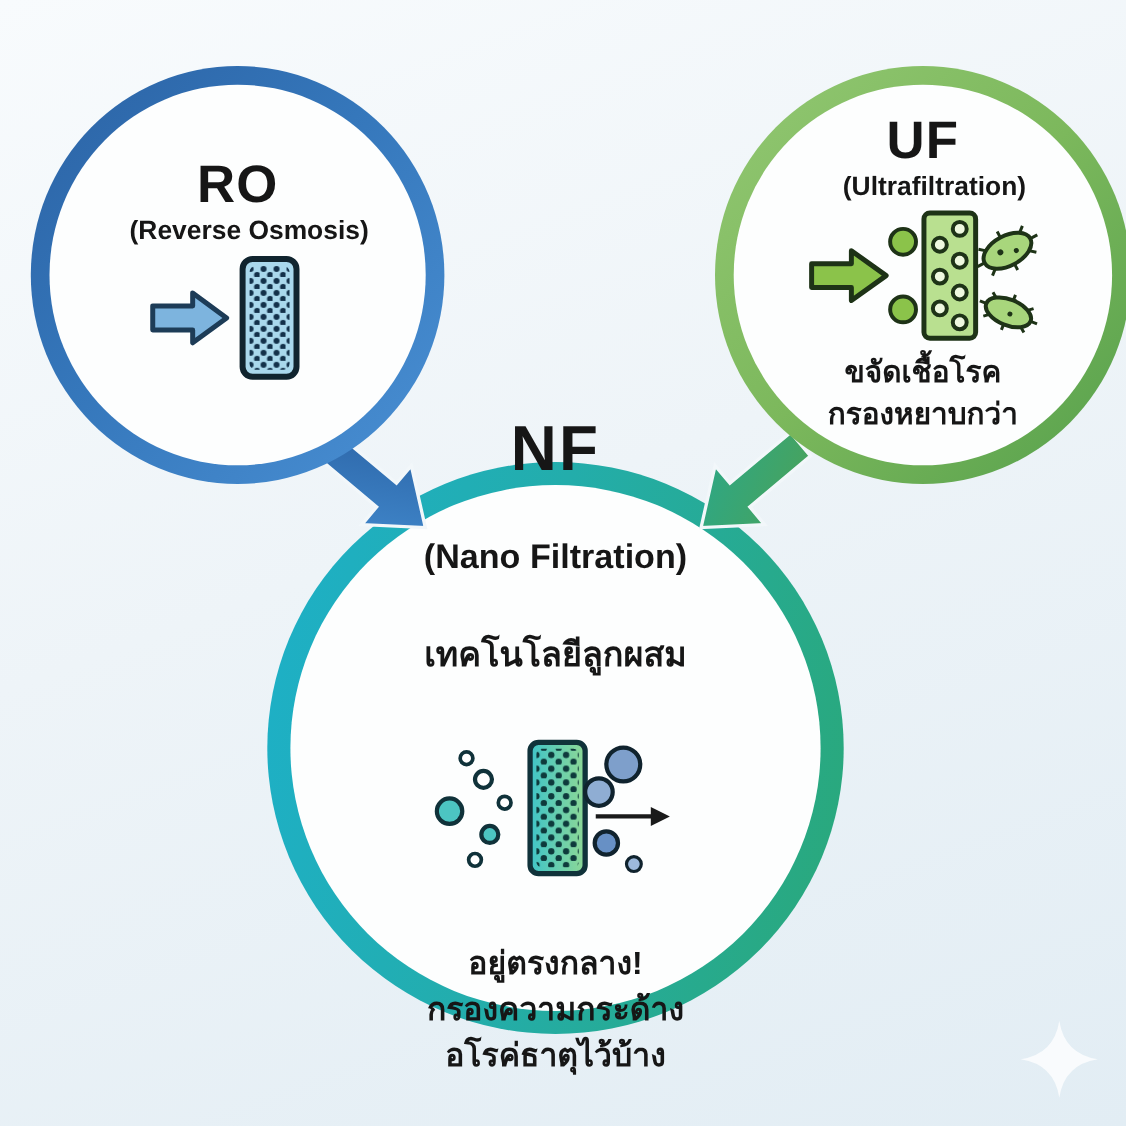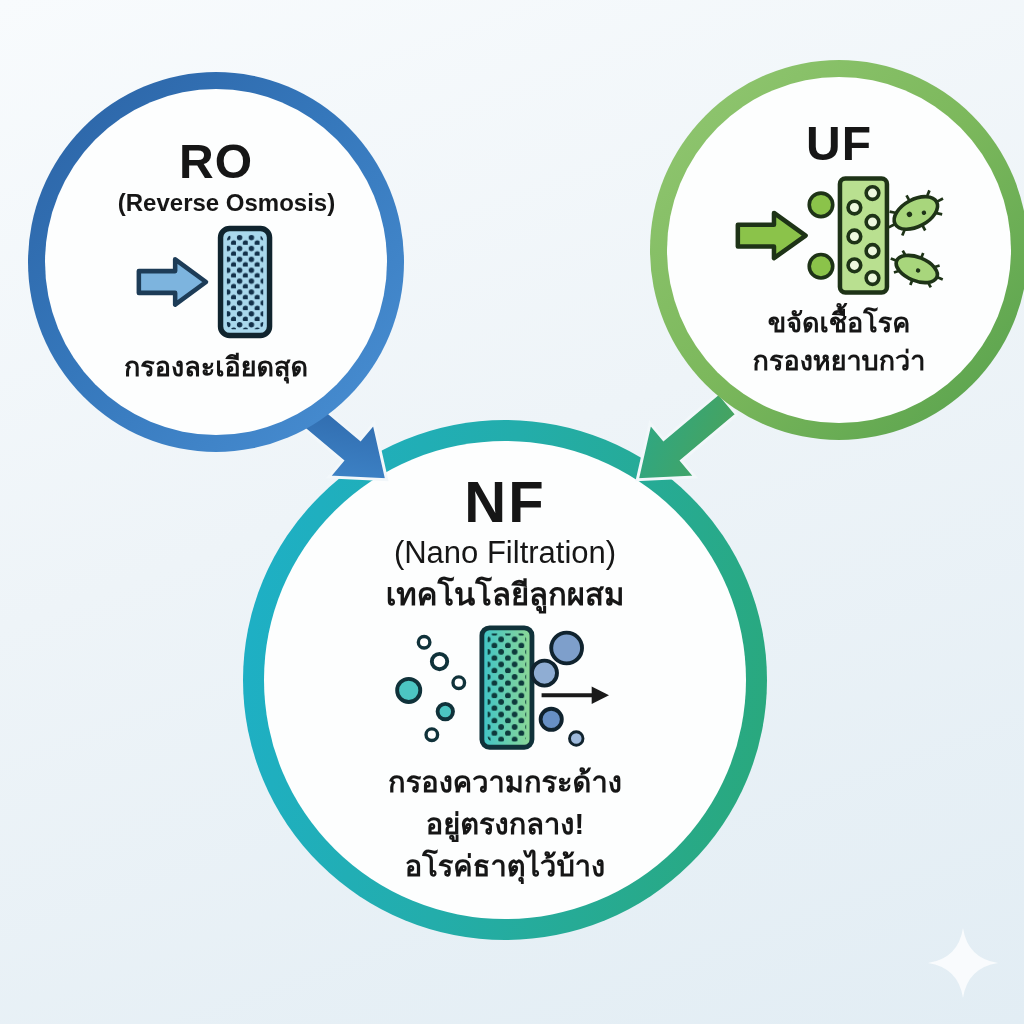--- a/index.html
+++ b/index.html
@@ -11,34 +11,34 @@
   }
   .stage { position:absolute; inset:0; }
 
   
   .ring { position:absolute; border-radius:50%; }
   .ring .inner {
     position:absolute; border-radius:50%; background:#fdfefe;
     display:flex; flex-direction:column; align-items:center; justify-content:center;
     text-align:center;
   }
-  .ro-ring { left:28px; top:72px; width:376px; height:380px;
+  .ro-ring { left:28px; top:60px; width:376px; height:380px;
     background:linear-gradient(135deg,#2b62a4 0%,#3577bb 45%,#4a90d4 100%); z-index:3; }
   .uf-ring { left:650px; top:60px; width:378px; height:380px;
     background:linear-gradient(135deg,#93c873 0%,#7cb85c 50%,#55a04c 100%); z-index:3; }
   .nf-ring { left:243px; top:420px; width:524px; height:520px;
     background:linear-gradient(100deg,#1db0c9 0%,#23adab 45%,#2aa878 100%); z-index:1; }
   .ro-ring .inner, .uf-ring .inner { inset:17px; }
-  .nf-ring .inner { inset:21px; }
+  .nf-ring .inner { inset:21px;gap:47px; }
 
   .abbr  { font-size:48px; font-weight:800; letter-spacing:1px; line-height:1.05; }
   .fullname { font-size:24px; font-weight:700; margin-top:2px;margin-left:21px; }
   .thai  { font-size:27px; font-weight:700; line-height:1.4; }
   .nf-abbr { font-size:58px; font-weight:800; letter-spacing:2px; line-height:1.0; }
-  .nf-fullname { font-size:31px; font-weight:400; margin-top:4px; }
+  .nf-fullname { font-size:31px; font-weight:700; margin-top:4px; }
   .nf-subtitle { font-size:31px; font-weight:700; margin-top:2px; }
   .nf-thai { font-size:29px; font-weight:700; line-height:1.45; }
 
   .icon-box { margin:6px 0 8px 0; line-height:0; }
 
   .connector { position:absolute; z-index:2; }
   .sparkle { position:absolute; z-index:0; opacity:.85; }
 </style>
 </head>
 <body>
@@ -100,22 +100,22 @@
           <circle cx="184" cy="26" r="16" fill="#7e9fcb" stroke="#10232e" stroke-width="4"></circle>
           <circle cx="161" cy="52" r="13" fill="#8fadd3" stroke="#10232e" stroke-width="4"></circle>
           <circle cx="168" cy="100" r="11" fill="#6790c5" stroke="#10232e" stroke-width="4"></circle>
           <circle cx="194" cy="120" r="7" fill="#9db9dc" stroke="#10232e" stroke-width="3"></circle>
 
           <line x1="158" y1="75" x2="212" y2="75" stroke="#1a1a1a" stroke-width="4"></line>
           <polygon points="210,66 228,75 210,84" fill="#1a1a1a"></polygon>
         </svg>
       </div>
       <div class="nf-thai">
+        <div>อยู่ตรงกลาง!</div>
         <div>กรองความกระด้าง</div>
-        <div>อยู่ตรงกลาง!</div>
         <div>อโรค่ธาตุไว้บ้าง</div>
       </div>
     </div>
   </div>
 
   <div class="ring ro-ring">
     <div class="inner">
       <div class="abbr">RO</div>
       <div class="fullname">(Reverse Osmosis)</div>
       <div class="icon-box">
@@ -125,28 +125,28 @@
               <circle cx="4" cy="4" r="3" fill="#13314a"></circle>
               <circle cx="10.5" cy="10" r="3" fill="#13314a"></circle>
             </pattern>
           </defs>
           <polygon points="10,53 50,53 50,40 84,65 50,90 50,77 10,77" fill="#7db4de" stroke="#1d3c57" stroke-width="5" stroke-linejoin="round"></polygon>
           <rect x="100" y="6" width="54" height="118" rx="10" fill="#a9d8ec" stroke="#10242e" stroke-width="6"></rect>
           <rect x="107" y="13" width="40" height="104" rx="6" fill="url(#rodots)"></rect>
         </svg>
       </div>
       <div class="thai">
-        <div>กรองละเอียดสุด</div>
       </div>
     </div>
   </div>
 
   <div class="ring uf-ring">
     <div class="inner">
       <div class="abbr">UF</div>
+      <div class="fullname">(Ultrafiltration)</div>
       <div class="icon-box">
         <svg width="225" height="122" viewBox="0 0 235 135">
           <polygon points="5,55 45,55 45,42 80,67 45,92 45,79 5,79" fill="#8bc34a" stroke="#1e3317" stroke-width="5" stroke-linejoin="round"></polygon>
           <circle cx="97" cy="33" r="13" fill="#8bc34a" stroke="#1e3317" stroke-width="4"></circle>
           <circle cx="97" cy="101" r="13" fill="#8bc34a" stroke="#1e3317" stroke-width="4"></circle>
           <rect x="118" y="4" width="52" height="126" rx="6" fill="#b9e090" stroke="#1e3317" stroke-width="5"></rect>
           <circle cx="154" cy="20" r="7" fill="#eef8df" stroke="#1e3317" stroke-width="4"></circle>
           <circle cx="134" cy="36" r="7" fill="#eef8df" stroke="#1e3317" stroke-width="4"></circle>
           <circle cx="154" cy="52" r="7" fill="#eef8df" stroke="#1e3317" stroke-width="4"></circle>
           <circle cx="134" cy="68" r="7" fill="#eef8df" stroke="#1e3317" stroke-width="4"></circle>

